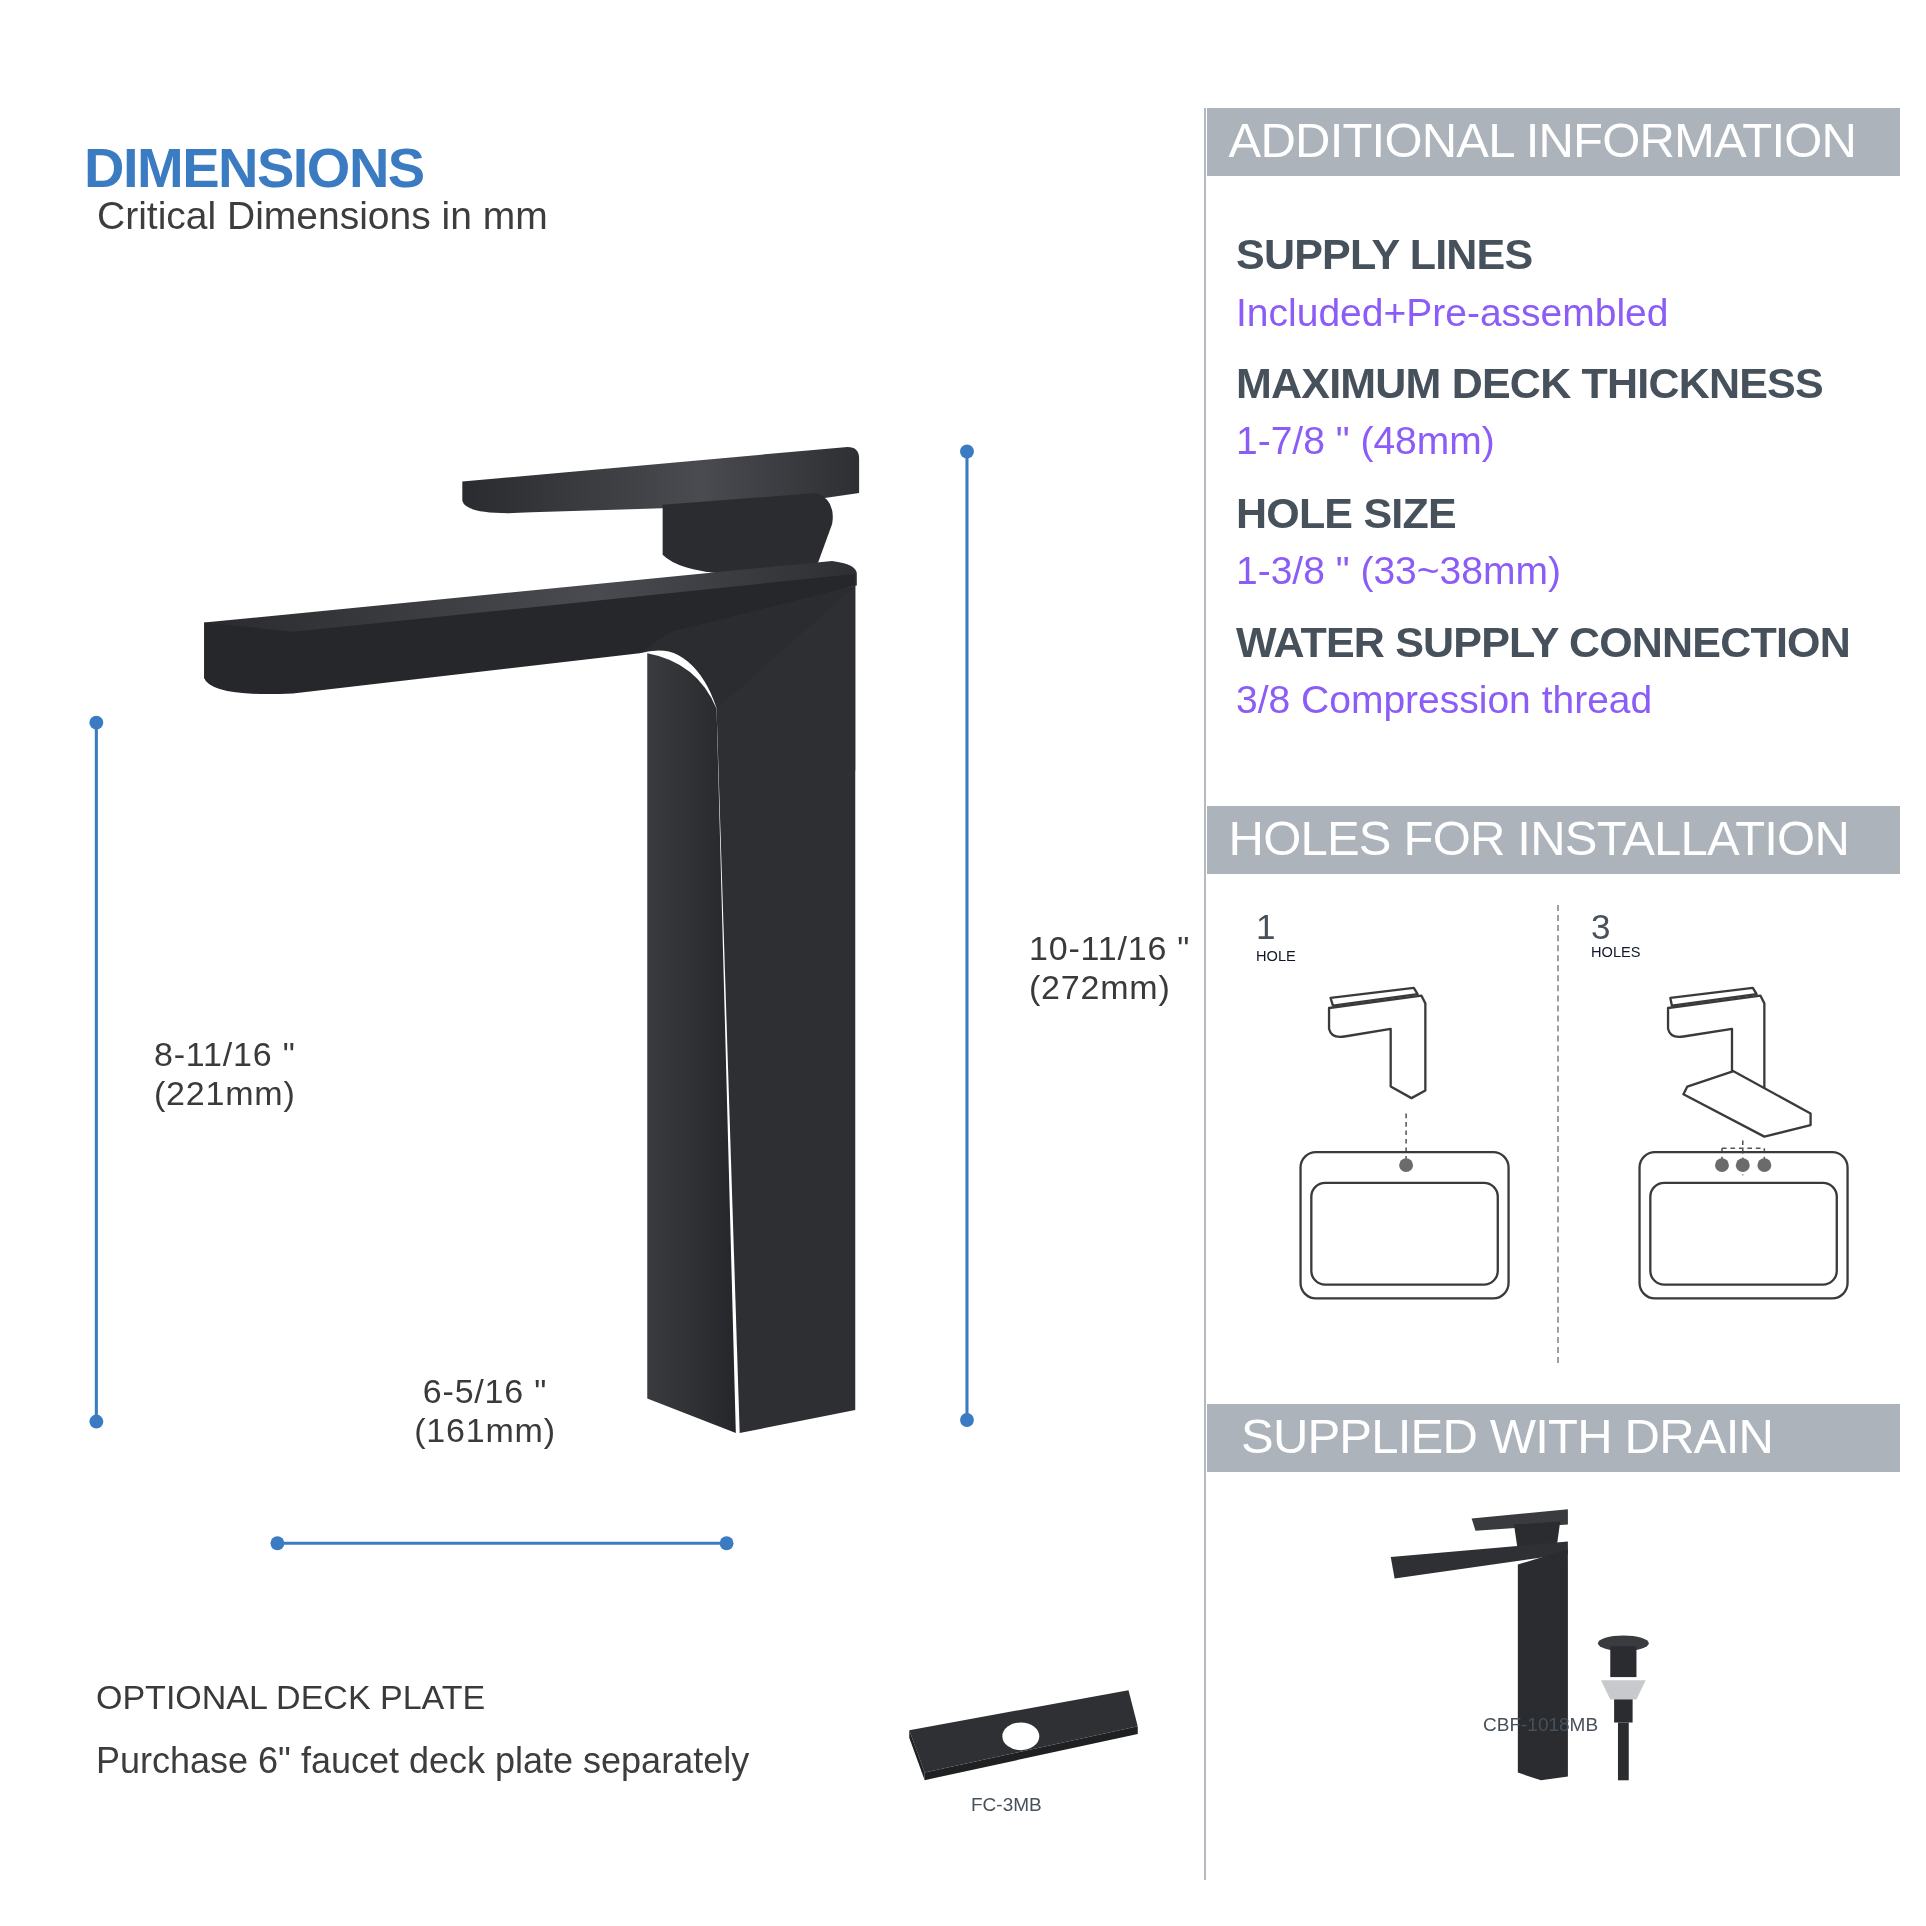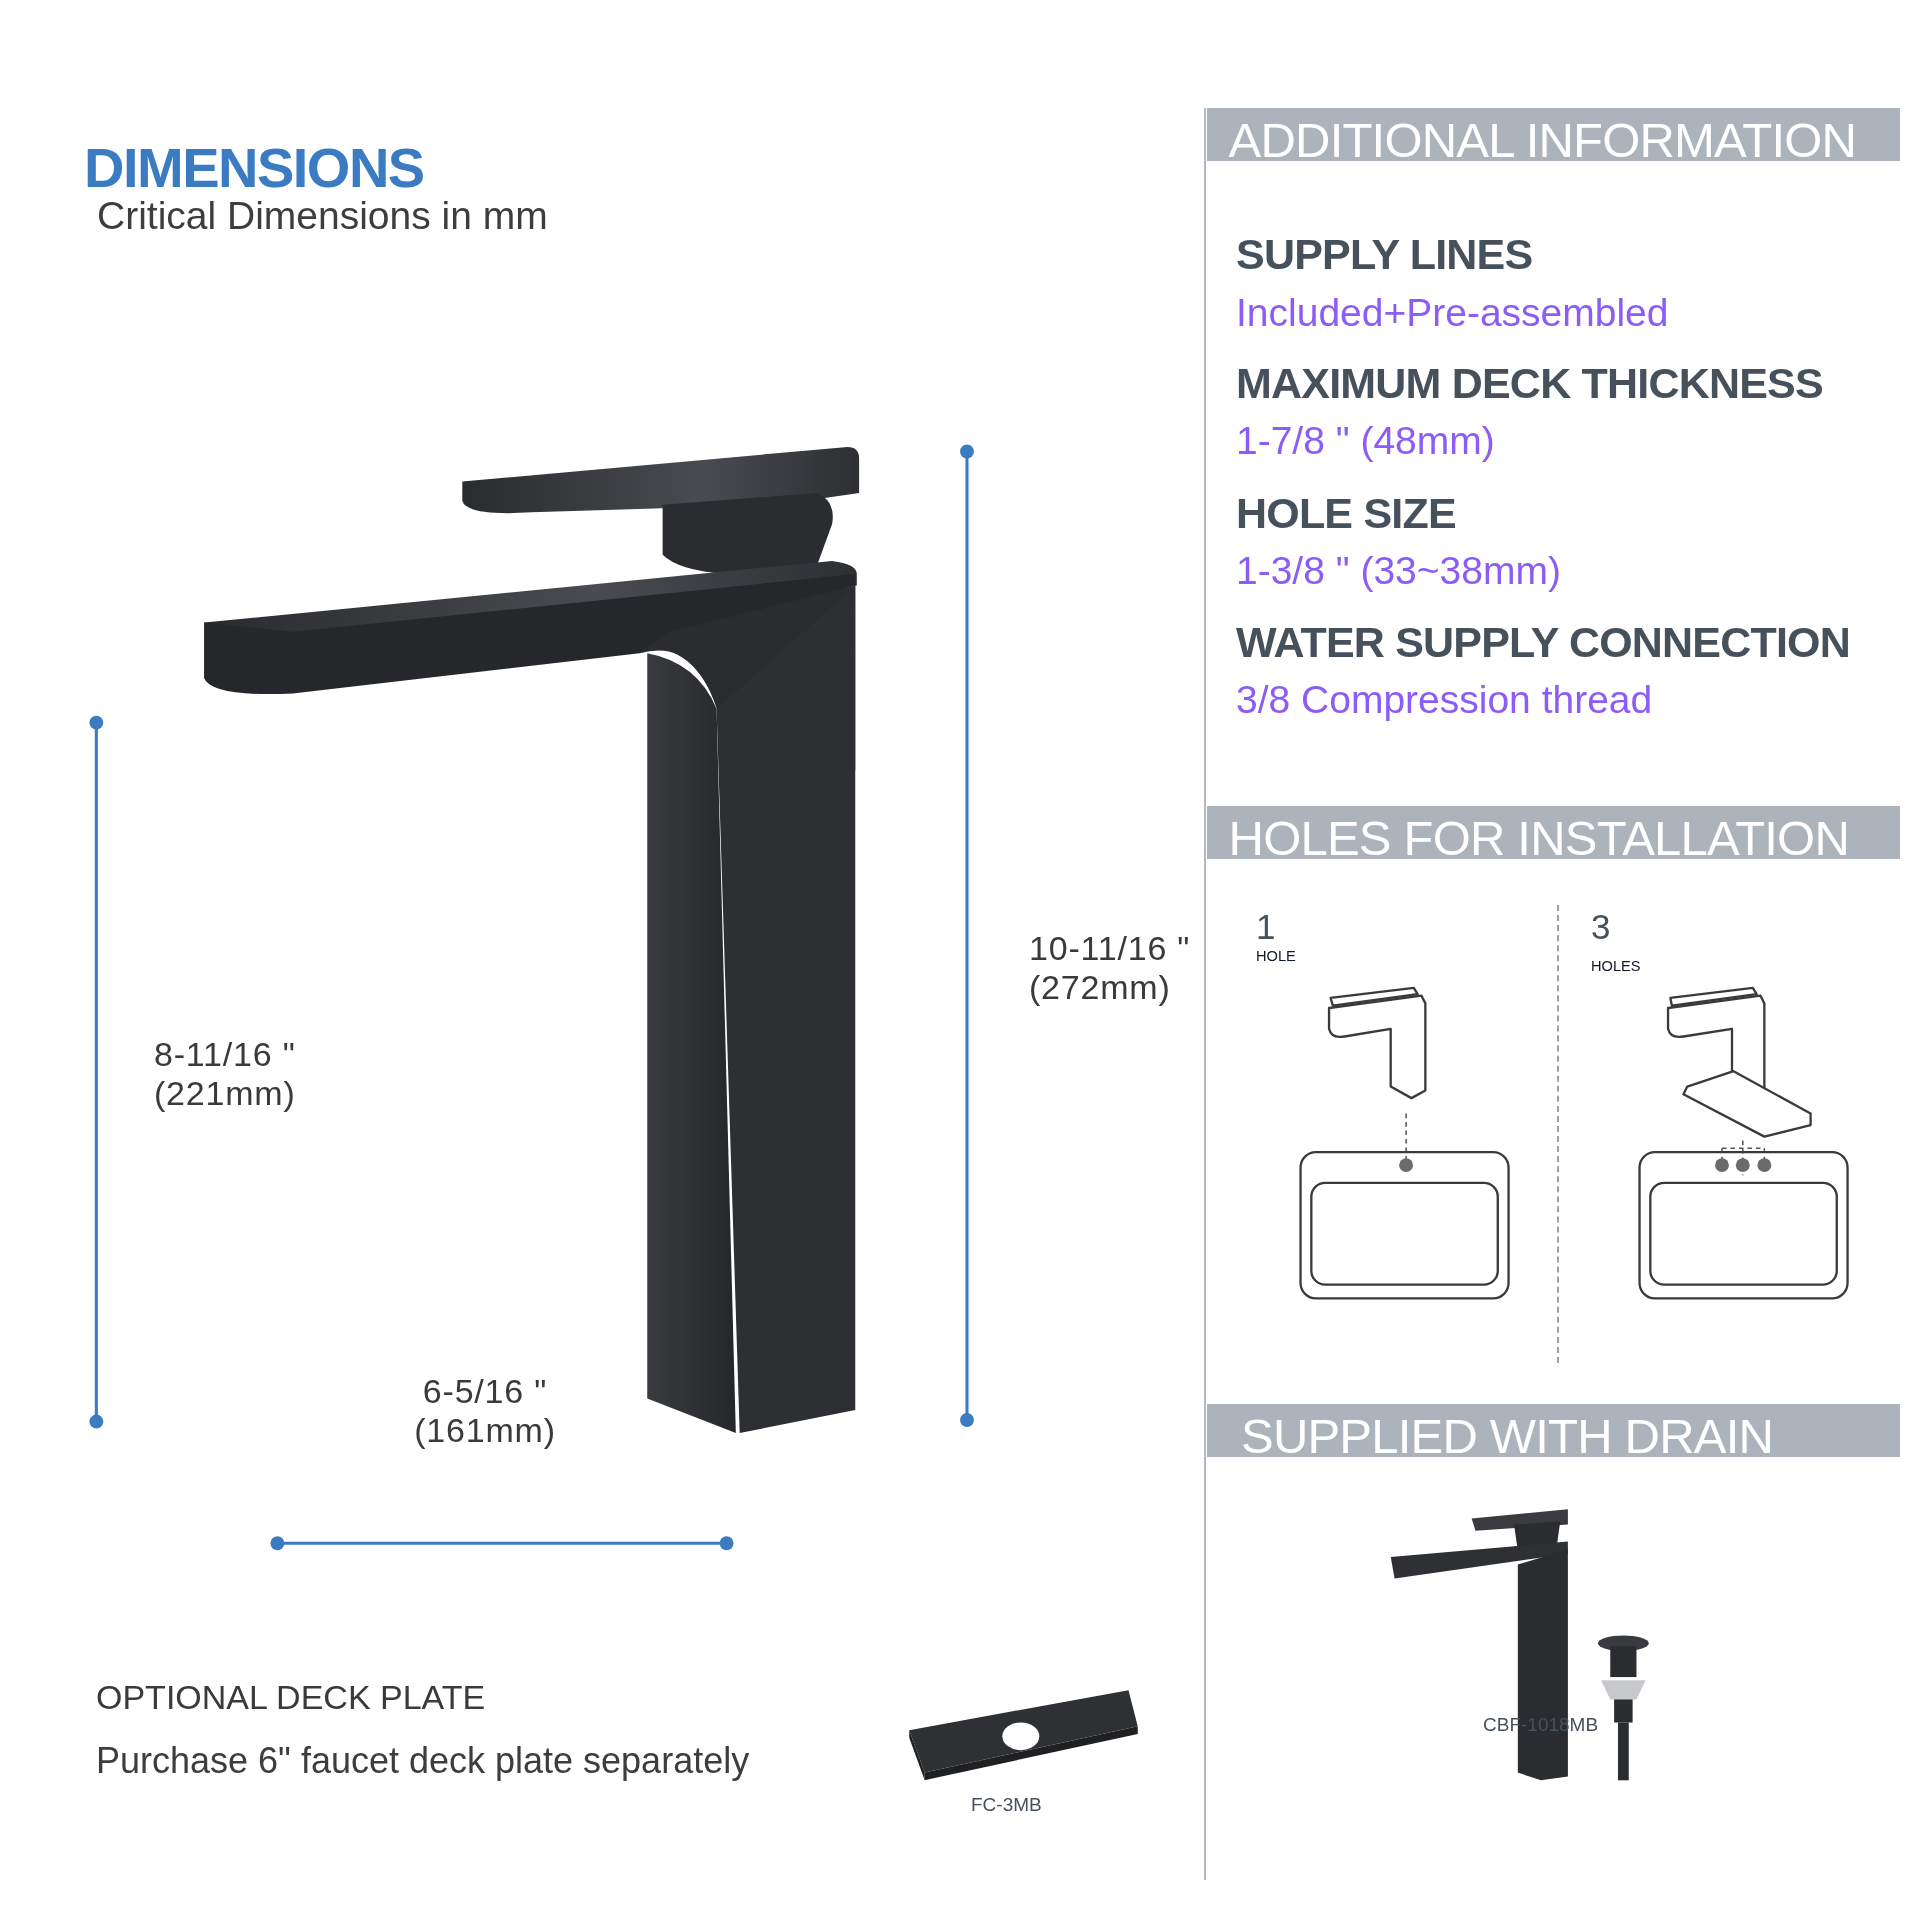--- a/index.html
+++ b/index.html
@@ -2,21 +2,21 @@
 <html style="font-size:12.3px"><head>
 <meta charset="utf-8">
 <style>
   html,body{margin:0;padding:0;background:#ffffff;}
   body{width:1926px;height:1926px;position:relative;overflow:hidden;font-family:"Liberation Sans",sans-serif;color:#3a3a3a;}
   .abs{position:absolute;}
   .title{left:84px;top:108px;font-size:56px;font-weight:bold;color:#3b7bc2;letter-spacing:-1.5px;line-height:1;margin-top:32px;}
   .subtitle{left:97px;top:196px;font-size:39px;color:#3d3d3d;line-height:1;}
   .dim-label{font-size:34px;color:#3a3a3a;line-height:39px;letter-spacing:0.8px;}
   .divider{left:1204px;top:108px;width:2.3px;height:1772px;background:#b4b9bf;}
-  .band{left:1207px;width:693px;height:53px;background:#adb3bb;}
+  .band{left:1207px;width:693px;height:68px;background:#adb3bb;}
   .band span{position:absolute;left:21.6px;top:7.7px;font-size:49px;color:#ffffff;line-height:49px;letter-spacing:-0.8px;}
   .spec-h{left:1236px;font-size:43px;font-weight:bold;color:#47515b;line-height:1;letter-spacing:-0.8px;}
   .spec-v{left:1236px;font-size:39px;color:#8b5cf6;line-height:1;}
   .hole-num{font-size:35px;color:#47515b;line-height:1;}
   .hole-lbl{font-size:14.6px;color:#0f172a;line-height:1;}
   .deck-h{left:96px;top:1680px;font-size:34px;font-weight:normal;color:#3a3a3a;line-height:1;}
   .deck-p{left:96px;top:1738px;font-size:36px;color:#3d3d3d;line-height:45px;}
   .sku{font-size:19px;color:#47515b;line-height:1;}
 </style>
 </head>
@@ -93,21 +93,21 @@
   <span>HOLES FOR INSTALLATION</span>
 </div>
 <div class="abs" style="left:1557px;top:905px;width:0;height:458px;border-left:2.3px dashed #9aa0a6;"></div>
 
 <div class="abs" style="left:1256px;top:909px;">
   <div class="hole-num">1</div>
   <div class="hole-lbl" style="margin-top:4.6px;">HOLE</div>
 </div>
 <div class="abs" style="left:1591px;top:909px;">
   <div class="hole-num">3</div>
-  <div class="hole-lbl" style="margin-top:15px;">HOLES</div>
+  <div class="hole-lbl" style="margin-top:1px;">HOLES</div>
 </div>
 
 <svg class="abs" style="left:1271px;top:971px" width="640" height="339" viewBox="0 0 830 440">
   <g fill="#fff" stroke="#3a3a3a" stroke-width="3" stroke-linejoin="round">
     <path d="M77,35 L185,22 L190,30 L80,45 Z"></path>
     <path d="M75,48 L195,32 L200,42 L200,155 L182,165 L155,150 L155,75 L95,85 Q78,88 75,75 Z"></path>
   </g>
   <line x1="175" y1="185" x2="175" y2="250" stroke="#555" stroke-width="2" stroke-dasharray="6,5"></line>
   <g>
     <rect x="38" y="235" width="270" height="190" rx="20" fill="none" stroke="#3a3a3a" stroke-width="3"></rect>

